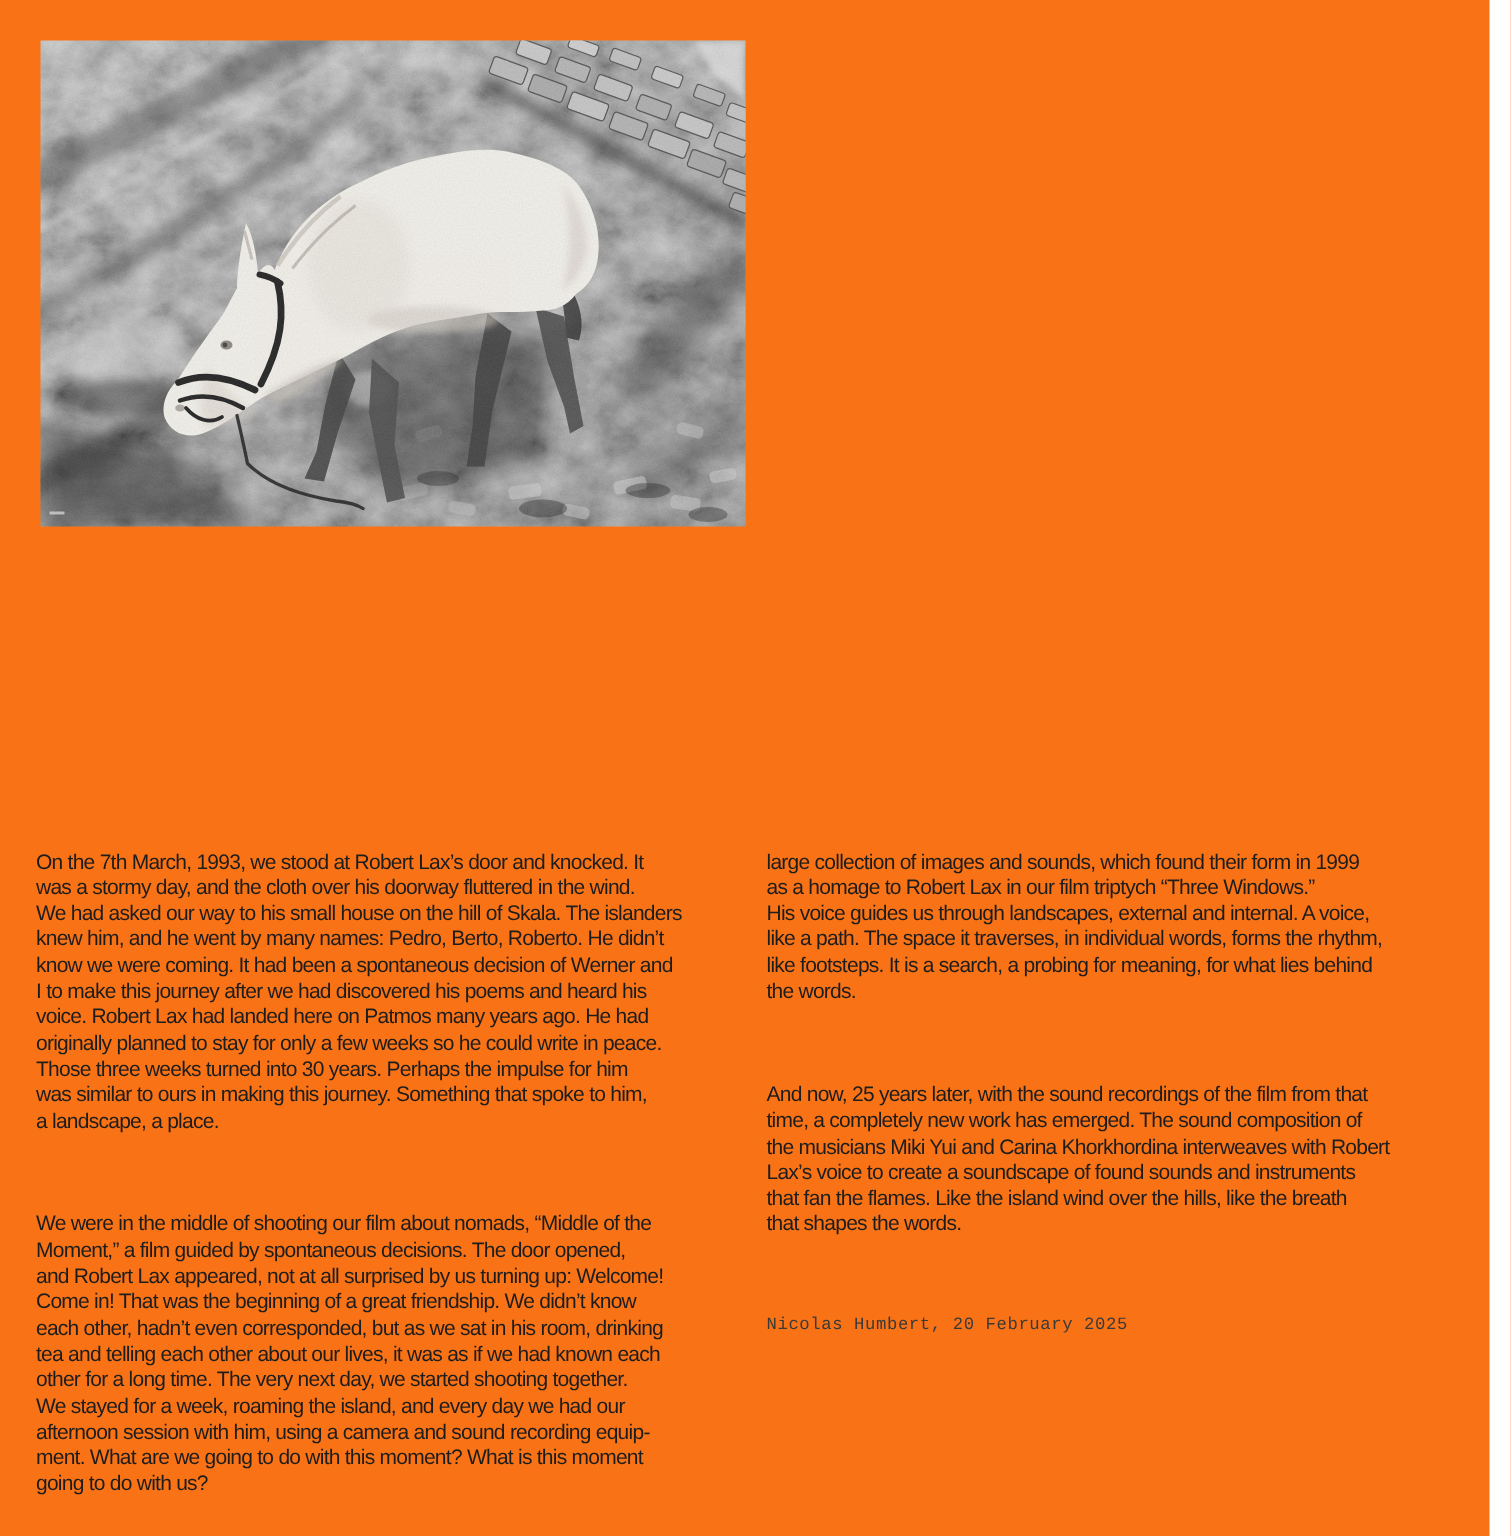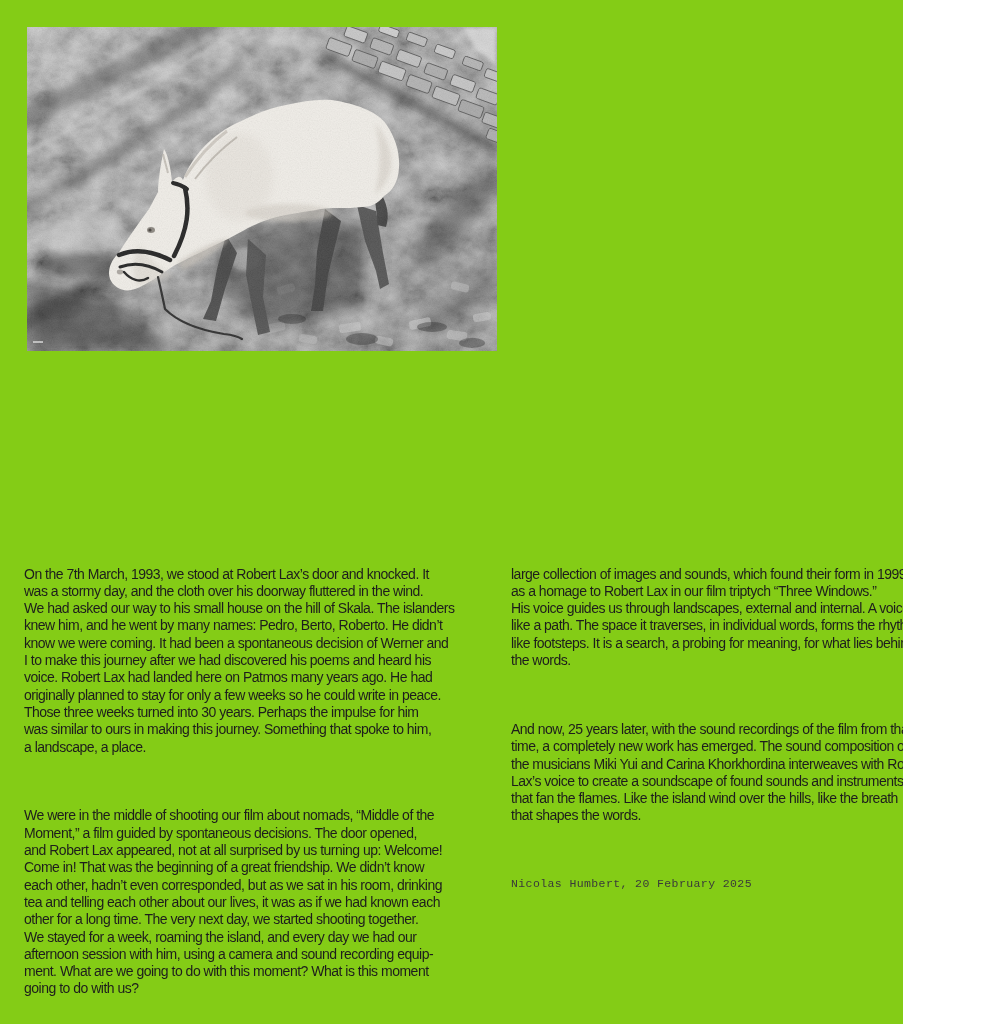--- a/index.html
+++ b/index.html
@@ -1,16 +1,16 @@
 <!DOCTYPE html>
 <html><head>
 <meta charset="utf-8">
 <style>
   html,body{margin:0;padding:0;background:#ffffff;}
-  .page{position:relative;width:903px;height:1024px;background:#84cc16;overflow:hidden;
+  .page{position:relative;width:993px;height:1024px;background:#f97316;overflow:hidden;
         font-family:"Liberation Sans",sans-serif;}
   figure.photo{position:absolute;left:27px;top:27px;width:470px;height:324px;margin:0;padding:0;}
   figure.photo svg{display:block;}
   .col{position:absolute;top:531px;width:500px;color:#1d1d1d;
        font-family:"Liberation Sans",sans-serif;
        font-size:14px;line-height:17.3px;font-weight:500;
        letter-spacing:-0.5px;white-space:pre;}
   .col-left{left:24px;}
   .col-right{left:511px;}
   .col p{margin:0 0 17px 0;}

